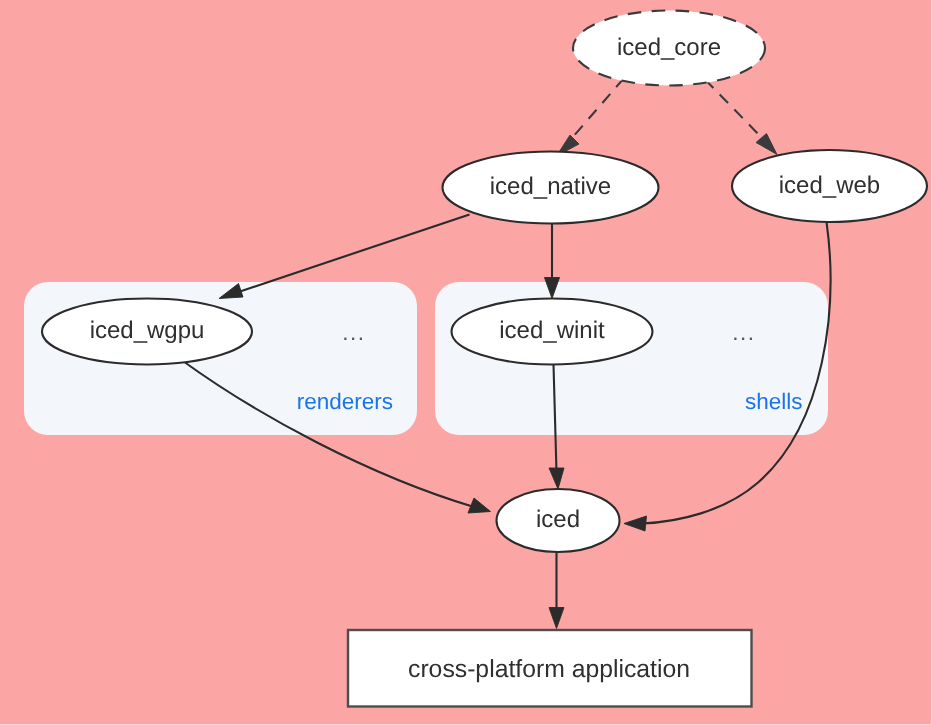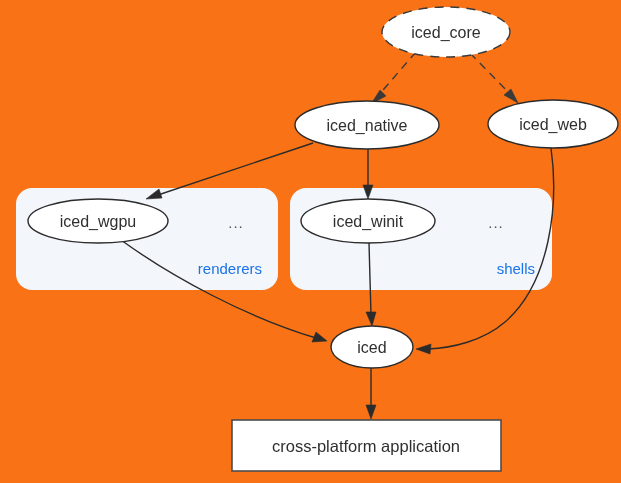--- a/index.html
+++ b/index.html
@@ -10,21 +10,21 @@
   body {
     width: 621px;
     height: 483px;
     overflow: hidden;
     font-family: "Liberation Sans", sans-serif;
   }
   #diagram-root {
     position: relative;
     width: 621px;
     height: 483px;
-    background: #f97316;
+    background: #fca5a5;
   }
   svg#graph {
     position: absolute;
     top: 0;
     left: 0;
     width: 621px;
     height: 483px;
     display: block;
   }
   .node-ellipse {

